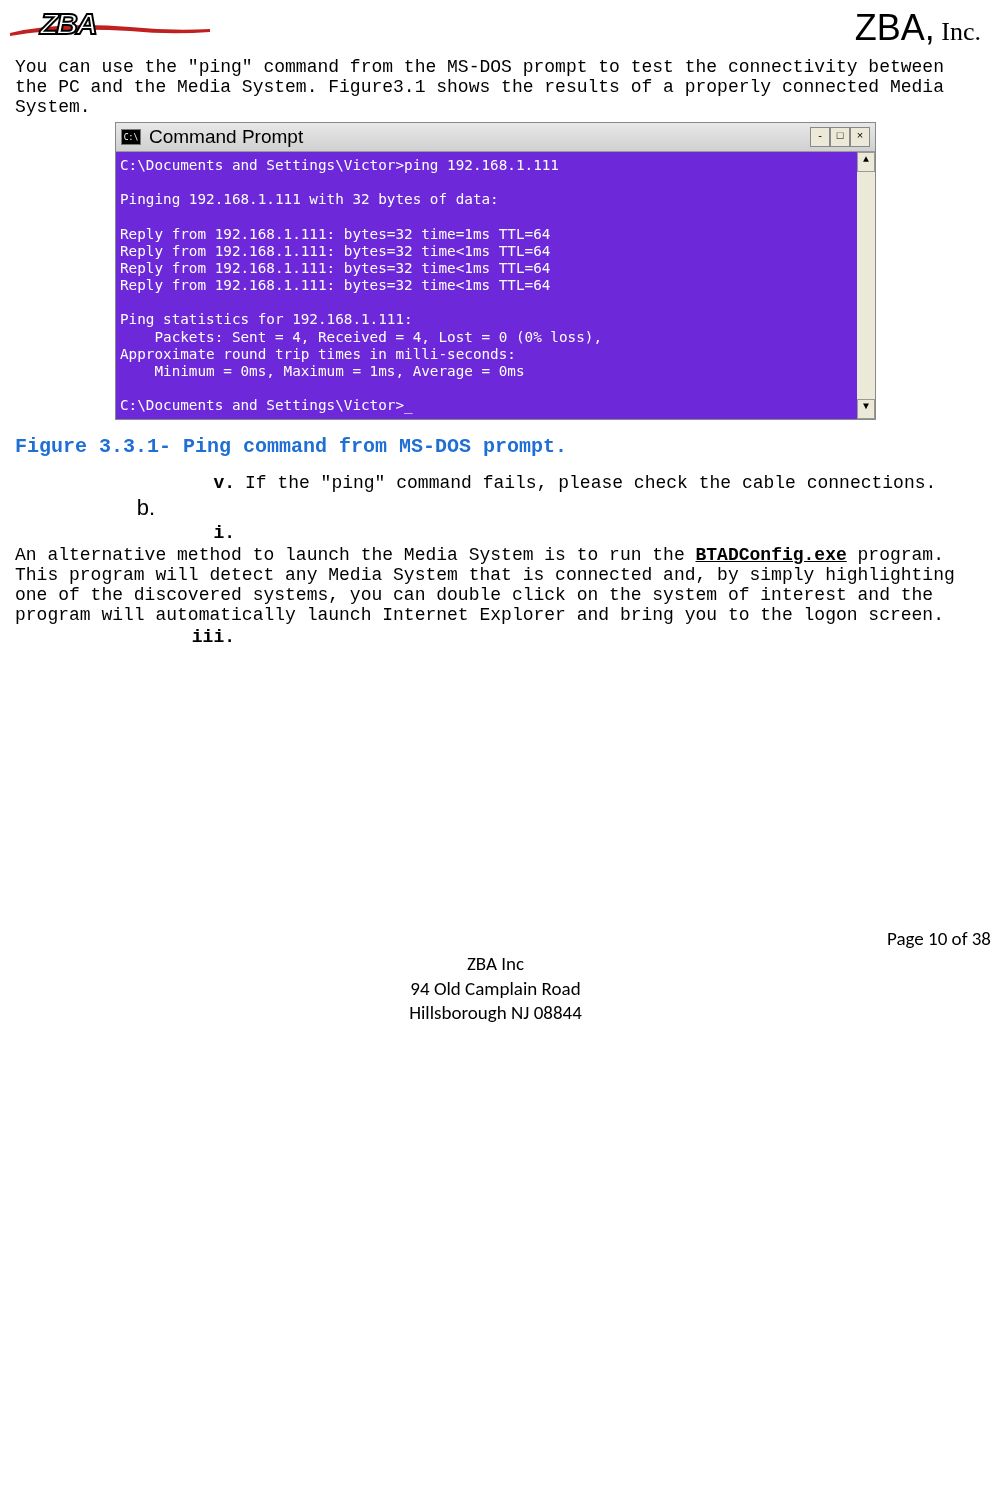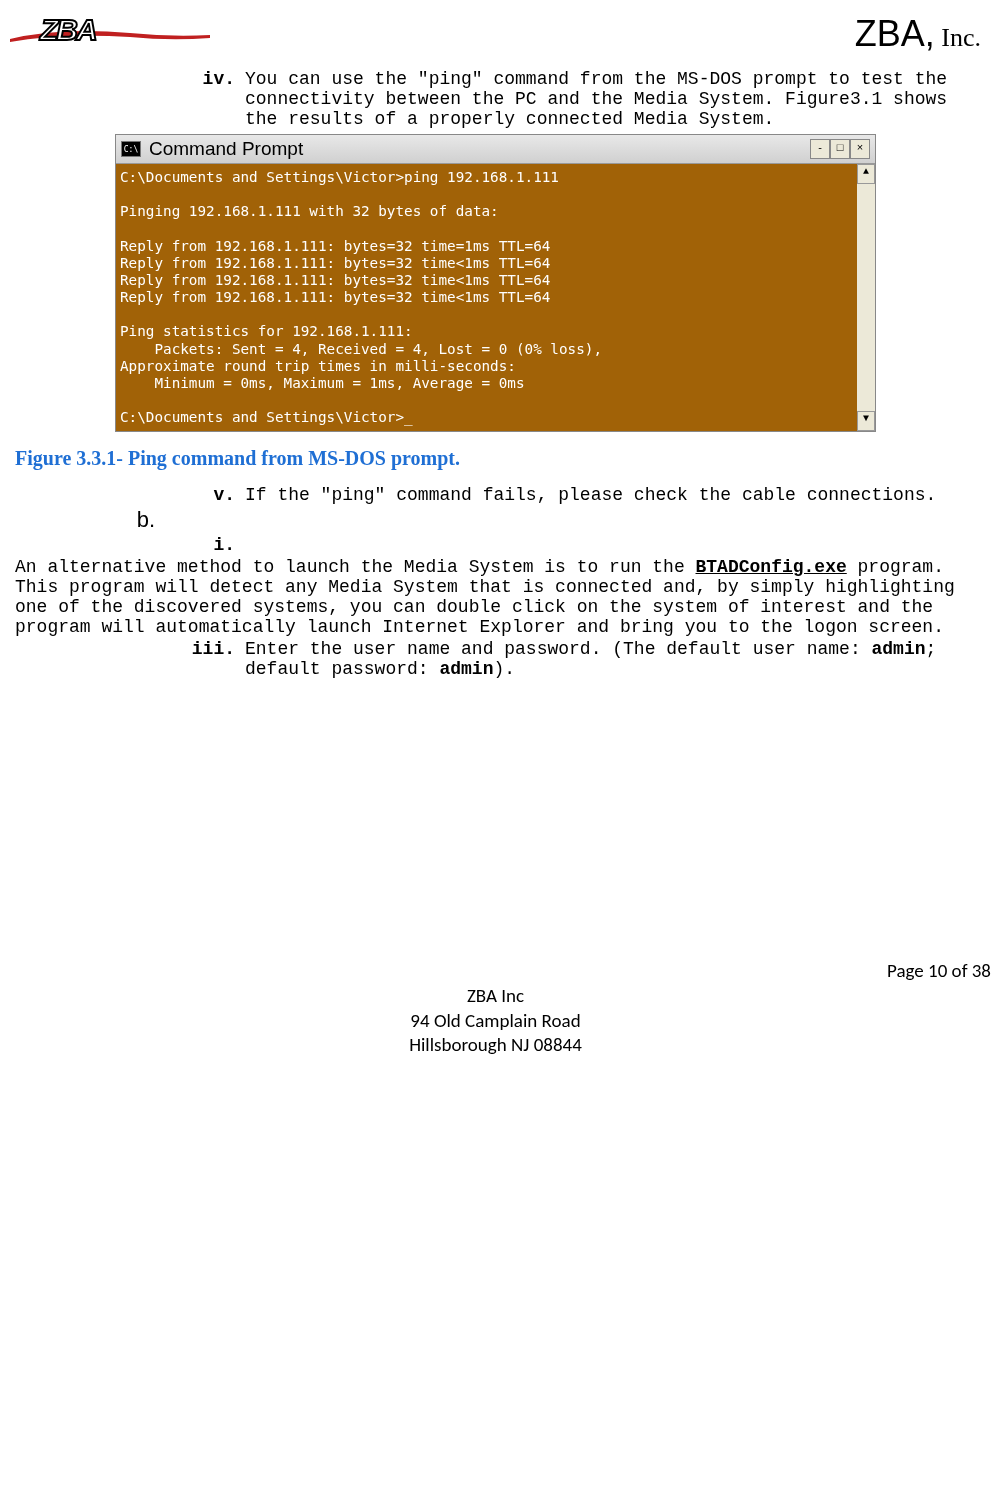--- a/index.html
+++ b/index.html
@@ -8,21 +8,21 @@
       margin: 0;
       padding: 0;
       width: 991px;
       background: white;
       color: black;
     }
     .header {
       display: flex;
       justify-content: space-between;
       align-items: center;
-      padding: 11px 10px;
+      padding: 5px 10px;
     }
     .logo {
       position: relative;
       width: 150px;
       height: 45px;
     }
     .logo-text {
       font-family: Arial, sans-serif;
       font-weight: bold;
       font-size: 30px;
@@ -122,21 +122,21 @@
       border: 1px solid #888;
       font-size: 11px;
       font-family: Arial, sans-serif;
       text-align: center;
       line-height: 15px;
     }
     .cmd-body {
       display: flex;
     }
     .cmd-text {
-      background: #a16207;
+      background: #6d28d9;
       color: white;
       font-family: 'Lucida Console', monospace;
       font-size: 14.3px;
       padding: 5px 4px;
       white-space: pre;
       line-height: 1.2;
       flex: 1;
     }
     .cmd-scroll {
       width: 18px;
@@ -147,21 +147,21 @@
     }
     .scroll-btn {
       height: 18px;
       background: #ece9d8;
       border: 1px solid #999;
       font-size: 10px;
       text-align: center;
       line-height: 14px;
     }
     .figure-caption {
-      font-family: Liberation Serif, serif;
+      font-family: Liberation Mono, monospace;
       font-weight: bold;
       color: #1f6fd4;
       font-size: 20px;
       margin: 15px 0;
     }
     .bold {
       font-weight: bold;
     }
     .underline {
       text-decoration: underline;
@@ -192,21 +192,20 @@
     <span class="logo-text">ZBA</span>
   </div>
   <div>
     <span class="company-name">ZBA,</span><span class="company-suffix"> Inc.</span>
   </div>
 </div>
 
 <div class="content">
 
   <div class="list-item">
-    <div class="list-marker">iv.</div>
     <div class="list-body">You can use the "ping" command from the MS-DOS prompt to test the connectivity between the PC and the Media System.  Figure3.1 shows the results of a properly connected Media System.</div>
   </div>
 
   <div class="cmd-window">
     <div class="cmd-titlebar">
       <div class="cmd-icon">C:\</div>
       <div class="cmd-title">Command Prompt</div>
       <div class="win-btns">
         <div class="win-btn">-</div>
         <div class="win-btn">□</div>
@@ -250,21 +249,20 @@
   <div class="list-item">
     <div class="list-marker">i.</div>
   </div>
 
   <div class="list-item">
     <div class="list-body"><span>An alternative method to launch the Media System is to run the </span><span class="bold underline">BTADConfig.exe</span><span> program. This program will detect any Media System that is connected and, by simply highlighting one of the discovered systems, you can double click on the system of interest and the program will automatically launch Internet Explorer and bring you to the logon screen.</span></div>
   </div>
 
   <div class="list-item">
     <div class="list-marker">iii.</div>
-    <div class="list-body"><span>Enter the user name and password. (The default user name: </span><span class="bold">admin</span><span>; default password: </span><span class="bold">admin</span><span>).</span></div>
   </div>
 
 </div>
 
 <div class="footer">
   <div class="page-num">Page 10 of 38</div>
   <div>ZBA Inc</div>
   <div>94 Old Camplain Road</div>
   <div>Hillsborough NJ 08844</div>
 </div>

